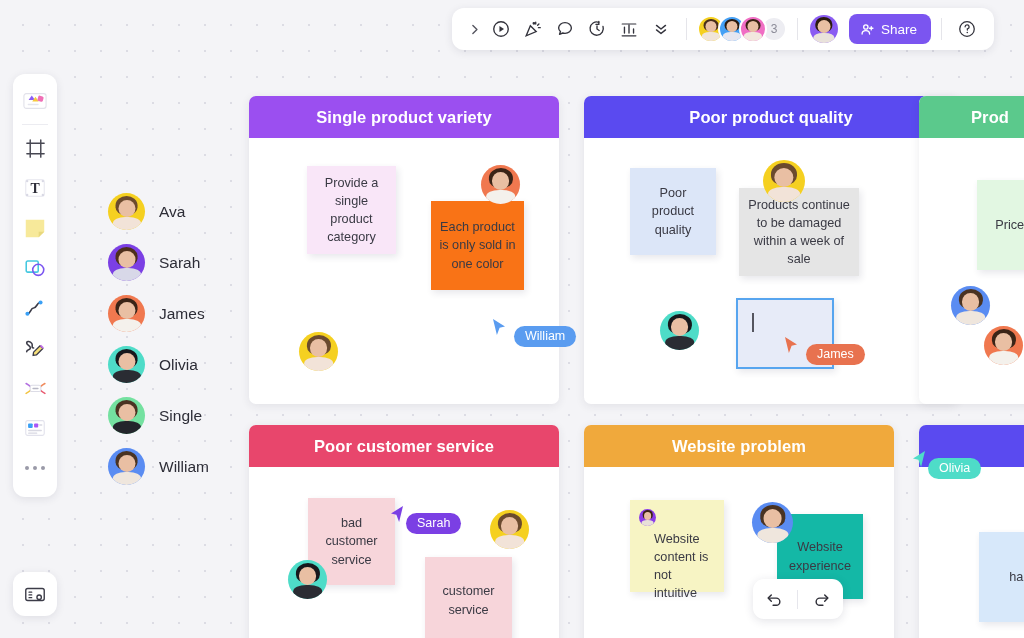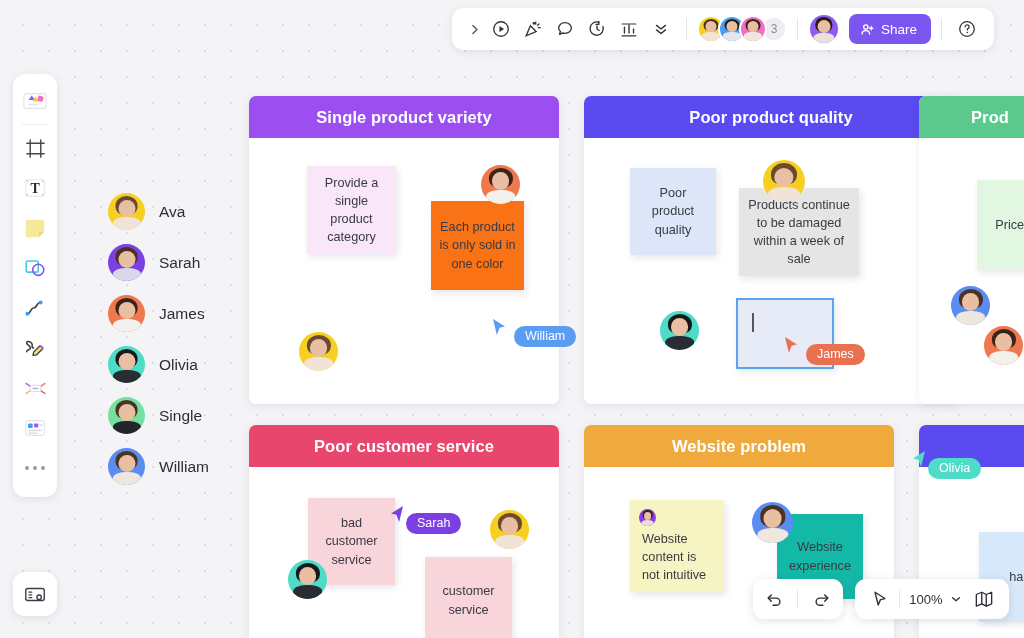--- a/index.html
+++ b/index.html
@@ -520,21 +520,21 @@
         <span class="hair" style="background:#17181c"></span>
           <span class="head"></span>
           <span class="body" style="background:#2a2c33"></span>
       </span>
     </div>
   </div>
 
   <div class="card" style="left:584px;top:425px;width:310px;height:230px">
     <div class="card-header" style="background:#f0a93c">Website problem</div>
     <div class="card-body">
-      <div class="note tl has-badge" style="left:46px;top:33px;width:94px;height:92px;background:#f7f4c4;padding-left:12px">
+      <div class="note tl has-badge" style="left:46px;top:33px;width:94px;height:92px;background:#f7f4c4;padding-left:24px">
         <span class="av badge" style="background:#8a3ce8">
           <span class="hair" style="background:#3a2313"></span>
             <span class="head"></span>
             <span class="body" style="background:#e8e0d8"></span>
         </span>
         <span>Website content is not intuitive</span>
       </div>
       <div class="note" style="left:193px;top:47px;width:86px;height:85px;background:#14b8a6">Website experience</div>
       <span class="av board-av" style="left:168px;top:35px;width:41px;height:41px;background:#5a8cf2">
         <span class="hair" style="background:#4a3322"></span>
@@ -596,34 +596,14 @@
     </span>
     <span class="bp-sep"></span>
     <span class="bp-btn">
       <svg width="18" height="18" viewBox="0 0 20 20" fill="none" stroke="#2f2f38" stroke-width="1.6" stroke-linecap="round" stroke-linejoin="round">
           <path d="M16 9H7.5a4 4 0 0 0 0 8H11"></path>
           <path d="M13 5.5L16.5 9 13 12.5"></path>
         </svg>
     </span>
   </div>
 
-  <div class="bottom-pill" style="left:855px;top:579px;width:154px;justify-content:space-around;padding:0 6px">
-    <span class="bp-btn">
-      <svg width="18" height="18" viewBox="0 0 20 20" fill="none" stroke="#2f2f38" stroke-width="1.5" stroke-linejoin="round">
-          <path d="M4.5 2.5l11 7-5 1.2-2.5 6z"></path>
-        </svg>
-    </span>
-    <span class="bp-sep"></span>
-    <span class="zoom-val">100%</span>
-    <span class="bp-btn" style="width:18px">
-      <svg width="12" height="12" viewBox="0 0 14 14" fill="none" stroke="#2f2f38" stroke-width="1.5" stroke-linecap="round" stroke-linejoin="round">
-          <path d="M3 5.5l4 3.5 4-3.5"></path>
-        </svg>
-    </span>
-    <span class="bp-btn">
-      <svg width="20" height="18" viewBox="0 0 22 20" fill="none" stroke="#2f2f38" stroke-width="1.5" stroke-linejoin="round">
-          <path d="M2.5 5l6-2.5 5 2.5 6-2.5v13l-6 2.5-5-2.5-6 2.5z"></path>
-          <path d="M8.5 2.5v13M13.5 5v13"></path>
-        </svg>
-    </span>
-  </div>
 
 </div>
 
 </body></html>

